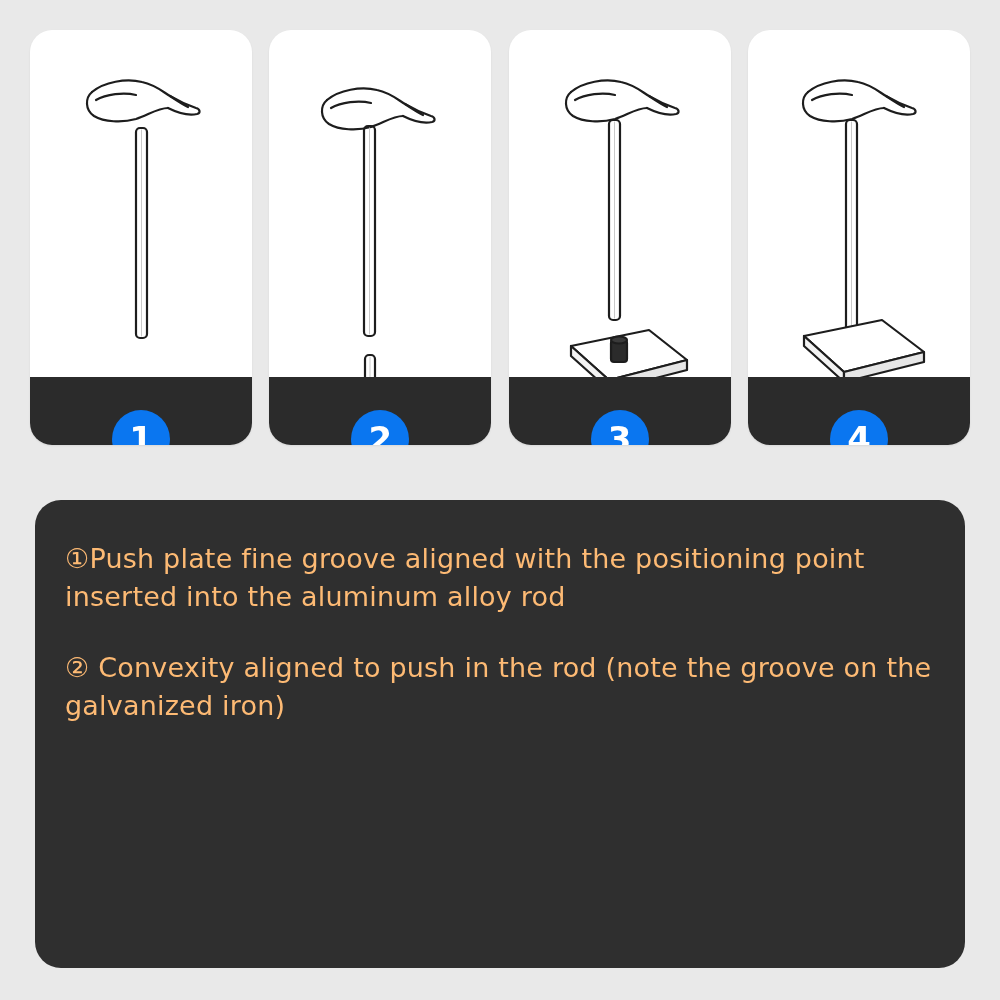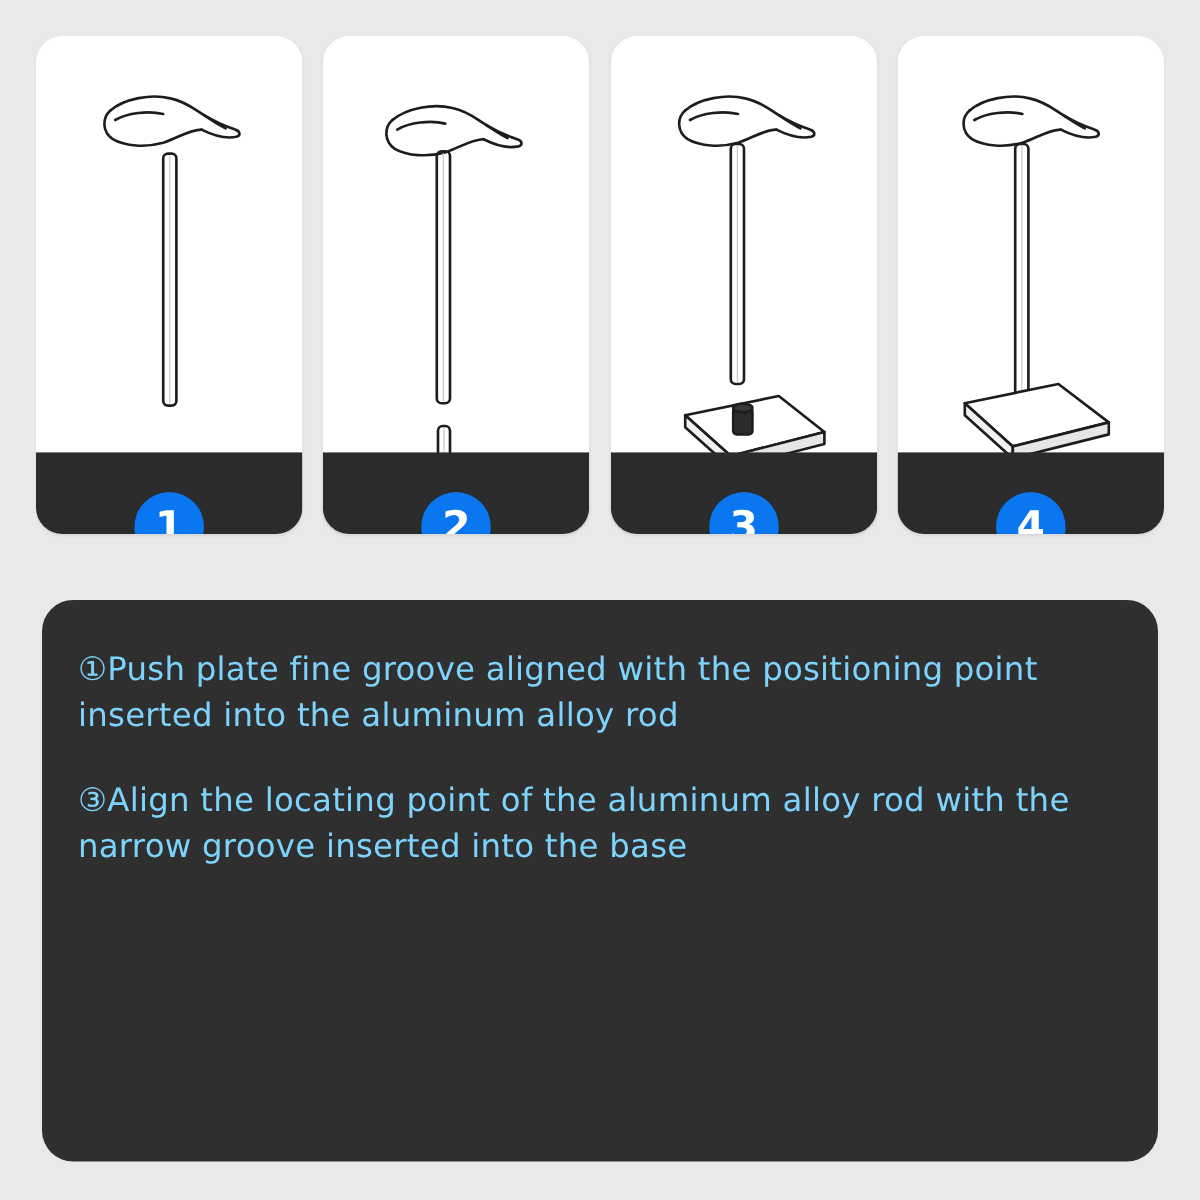--- a/index.html
+++ b/index.html
@@ -75,21 +75,21 @@
   .instructions {
     position: absolute;
     left: 35px;
     top: 500px;
     width: 930px;
     height: 468px;
     background: #2f2f2f;
     border-radius: 26px;
     box-sizing: border-box;
     padding: 40px 30px 20px 30px;
-    color: #7dd3fc;
+    color: #fdba74;
   }
   .instr-line {
     font-size: 27px;
     line-height: 1.42;
     margin-bottom: 32px;
     letter-spacing: 0.2px;
   }
   .instr-line:last-child {
     margin-bottom: 0;
   }
@@ -180,16 +180,16 @@
         </g>
       </svg>
       <div class="card-bottom"></div>
       <div class="badge">4</div>
     </div>
 
   </div>
 
   <div class="instructions">
     <div class="instr-line">①Push plate fine groove aligned with the positioning point inserted into the aluminum alloy rod</div>
-    <div class="instr-line">③Align the locating point of the aluminum alloy rod with the narrow groove inserted into the base</div>
+    <div class="instr-line">② Convexity aligned to push in the rod (note the groove on the galvanized iron)</div>
   </div>
 
 </div>
 
 </body></html>

